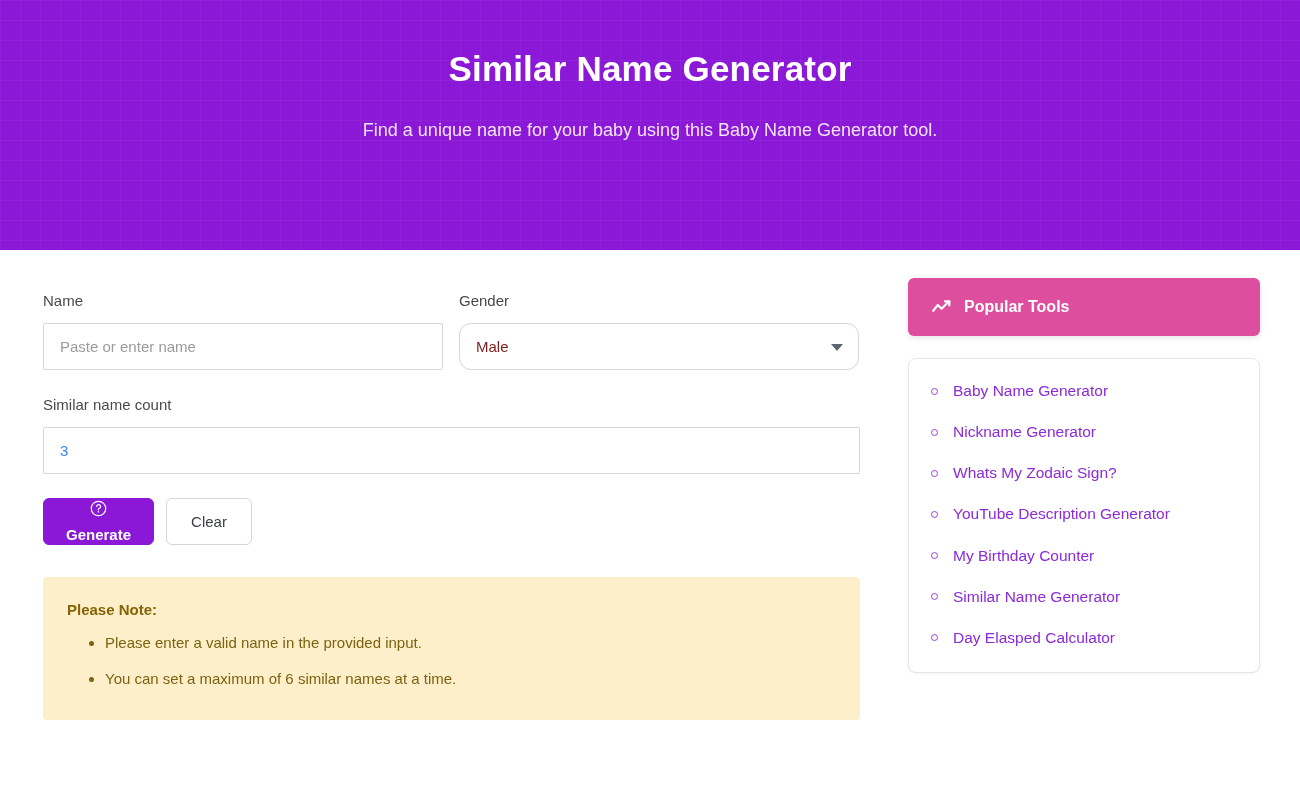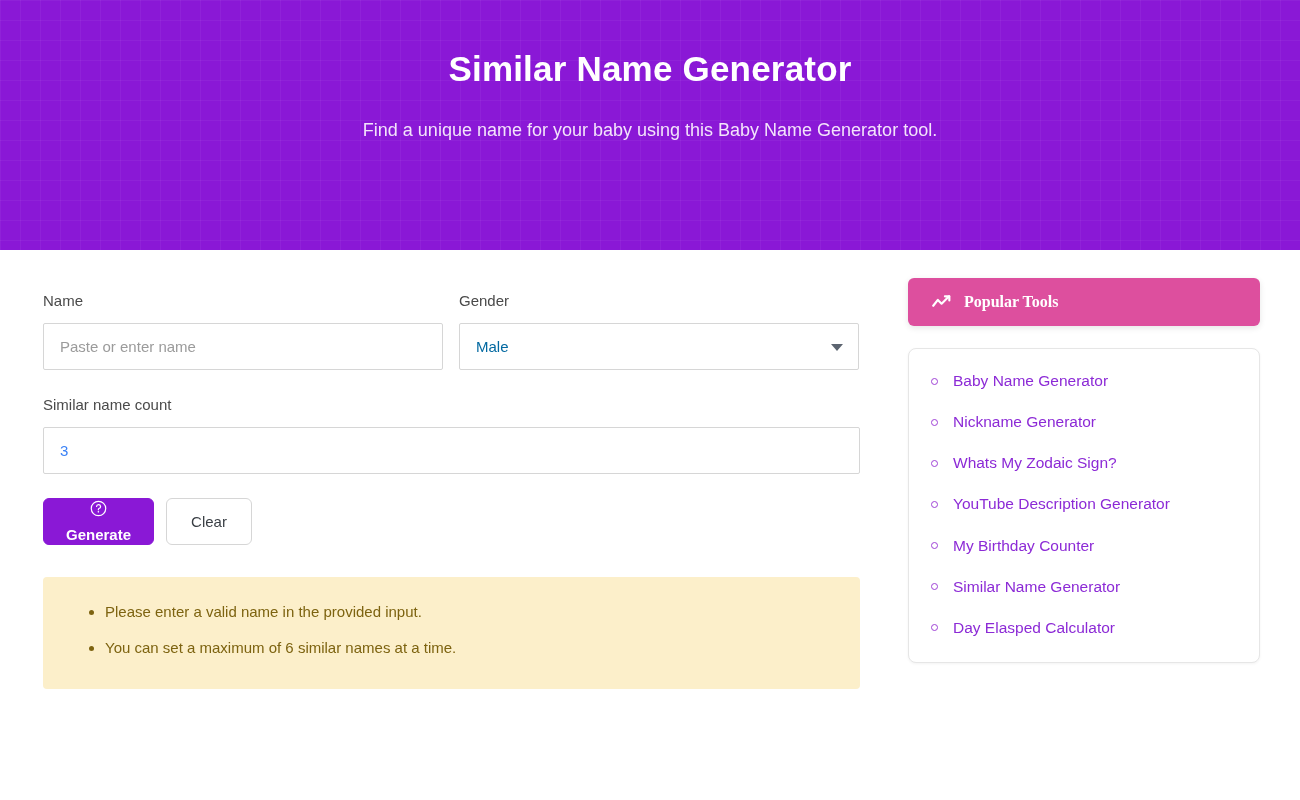--- a/index.html
+++ b/index.html
@@ -100,25 +100,25 @@
     border-left: 6px solid transparent;
     border-right: 6px solid transparent;
     border-top: 7px solid #5c6470;
     pointer-events: none;
   }
   .select-display {
     display: flex;
     align-items: center;
     height: 47px;
     border: 1px solid #d6d6d6;
-    border-radius: 2px;
+    border-radius: 12px;
     background: #ffffff;
     padding: 0 34px 0 16px;
     font-size: 15px;
-    color: #0369a1;
+    color: #7f1d1d;
   }
 
   
   .btn-row {
     display: flex;
     align-items: center;
     gap: 12px;
     margin-top: 4px;
     margin-bottom: 32px;
   }
@@ -180,26 +180,25 @@
   .note li:last-child { margin-bottom: 0; }
 
   
   .side-head {
     display: flex;
     align-items: center;
     gap: 12px;
     background: #dd4f9e;
     color: #ffffff;
     border-radius: 6px;
-    height: 48px;
+    height: 58px;
     padding: 0 24px;
     font-size: 16px;
     font-weight: bold;
     box-shadow: 0 2px 6px rgba(0,0,0,0.10);
-    font-family: Liberation Serif, serif;
   }
   .trend-icon { width: 20px; height: 20px; flex: 0 0 20px; display:block; }
 
   .side-card {
     margin-top: 22px;
     background: #ffffff;
     border: 1px solid #e6e6e6;
     border-radius: 8px;
     padding: 22px 22px 24px 22px;
     box-shadow: 0 1px 3px rgba(0,0,0,0.05);
@@ -270,20 +269,21 @@
         </span>
         <span>Generate</span>
       </button>
 
       <button class="btn btn-clear">
         <span>Clear</span>
       </button>
     </div>
 
     <div class="note">
+      <div class="note-title">Please Note:</div>
       <ul>
         <li>Please enter a valid name in the provided input.</li>
         <li>You can set a maximum of 6 similar names at a time.</li>
       </ul>
     </div>
   </div>
 
   <div class="col-side">
     <div class="side-head">
       <span class="trend-icon">

